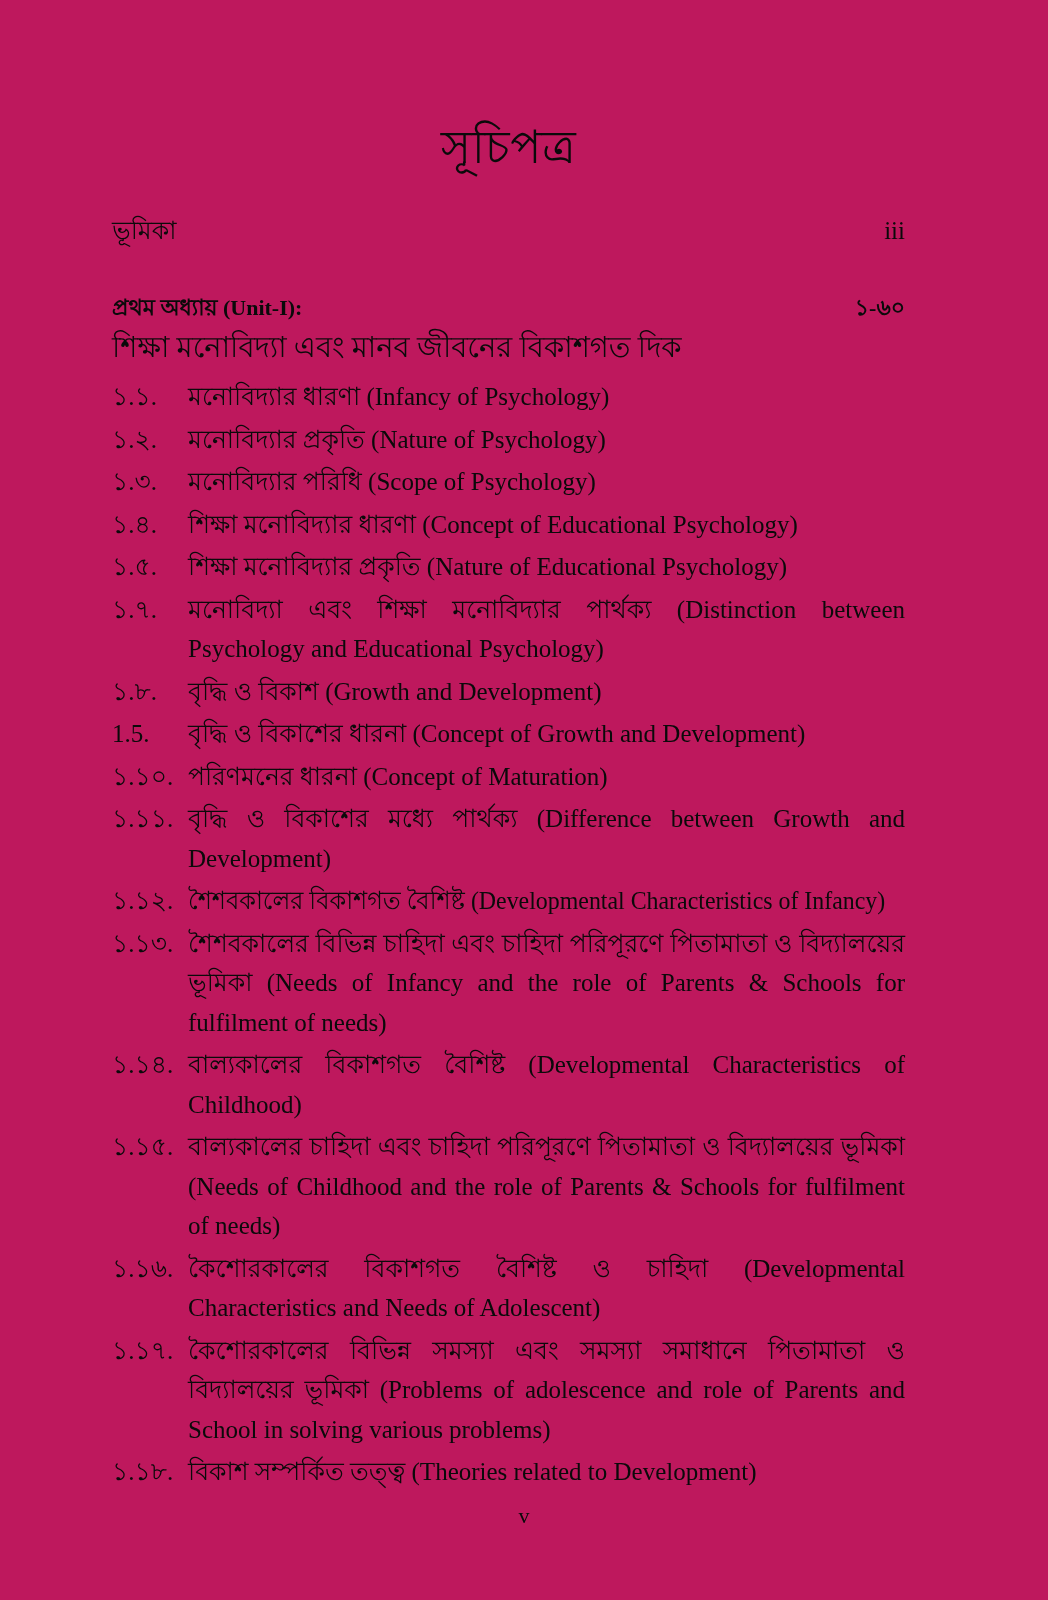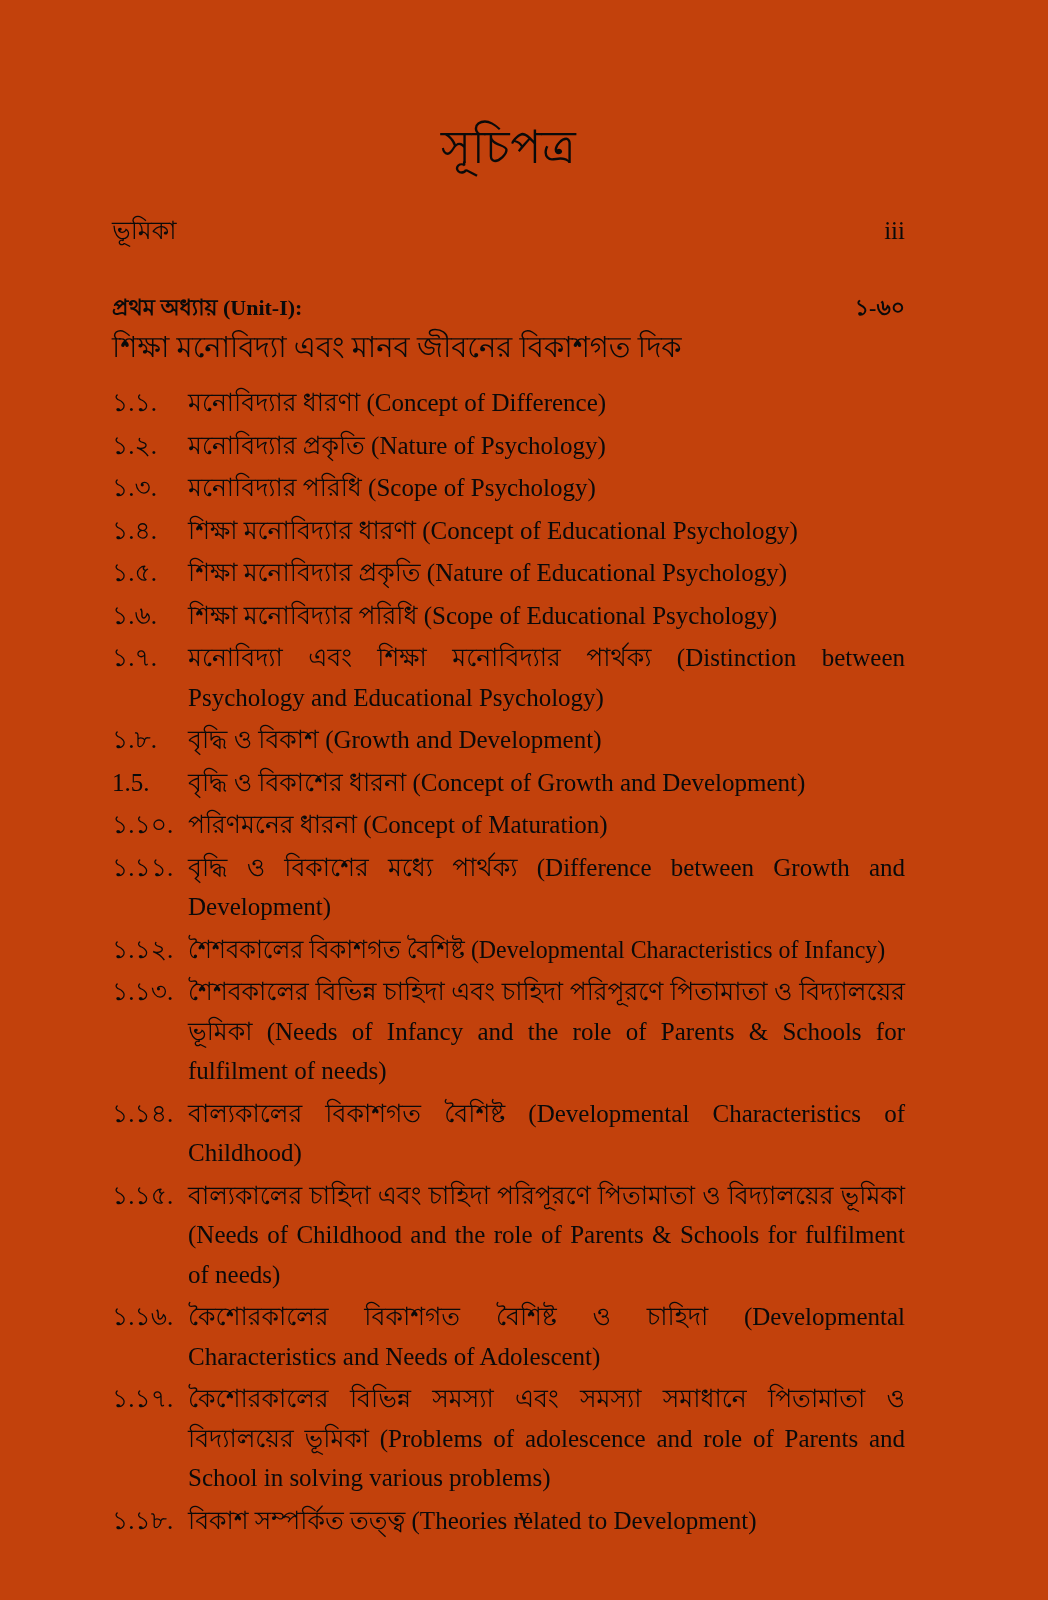--- a/index.html
+++ b/index.html
@@ -10,21 +10,21 @@
   }
   body {
     font-family: "Liberation Serif", "DejaVu Serif", serif;
     color: #0a0a0a;
   }
   #page {
     position: relative;
     width: 1048px;
     height: 1600px;
     margin: 0 auto;
-    background: #c2410c;
+    background: #be185d;
     overflow: hidden;
     box-sizing: border-box;
   }
 
   
   .content {
     position: absolute;
     left: 112px;
     top: 0;
     width: 793px;   
@@ -78,21 +78,21 @@
     margin-top: 7px;
   }
   .chapter-sub-en {
     font-size: 25px;
     line-height: 1.35;
     margin-top: 10px;
   }
 
   
   .toc-list {
-    margin-top: 16px;
+    margin-top: 10px;
   }
   .toc-item {
     display: flex;
     align-items: flex-start;
     font-size: 25px;
     line-height: 1.58;
     margin-top: 3px;
   }
   .toc-num {
     flex: 0 0 76px;
@@ -146,41 +146,37 @@
         <span class="ch-title">প্রথম অধ্যায় (Unit-I):</span>
         <span class="ch-range">১-৬০</span>
       </div>
 
       <div class="chapter-sub-bn">শিক্ষা মনোবিদ্যা এবং মানব জীবনের বিকাশগত দিক</div>
 
 
       <div class="toc-list">
           <div class="toc-item">
             <span class="toc-num">১.১.</span>
-            <span class="toc-text">মনোবিদ্যার ধারণা (Concept of Difference)</span>
+            <span class="toc-text">মনোবিদ্যার ধারণা (Infancy of Psychology)</span>
           </div>
           <div class="toc-item">
             <span class="toc-num">১.২.</span>
             <span class="toc-text">মনোবিদ্যার প্রকৃতি (Nature of Psychology)</span>
           </div>
           <div class="toc-item">
             <span class="toc-num">১.৩.</span>
             <span class="toc-text">মনোবিদ্যার পরিধি (Scope of Psychology)</span>
           </div>
           <div class="toc-item">
             <span class="toc-num">১.৪.</span>
             <span class="toc-text">শিক্ষা মনোবিদ্যার ধারণা (Concept of Educational Psychology)</span>
           </div>
           <div class="toc-item">
             <span class="toc-num">১.৫.</span>
             <span class="toc-text">শিক্ষা মনোবিদ্যার প্রকৃতি (Nature of Educational Psychology)</span>
-          </div>
-          <div class="toc-item">
-            <span class="toc-num">১.৬.</span>
-            <span class="toc-text">শিক্ষা মনোবিদ্যার পরিধি (Scope of Educational Psychology)</span>
           </div>
           <div class="toc-item justify">
             <span class="toc-num">১.৭.</span>
             <span class="toc-text">মনোবিদ্যা এবং শিক্ষা মনোবিদ্যার পার্থক্য (Distinction between Psychology and Educational Psychology)</span>
           </div>
           <div class="toc-item">
             <span class="toc-num">১.৮.</span>
             <span class="toc-text">বৃদ্ধি ও বিকাশ (Growth and Development)</span>
           </div>
           <div class="toc-item">

